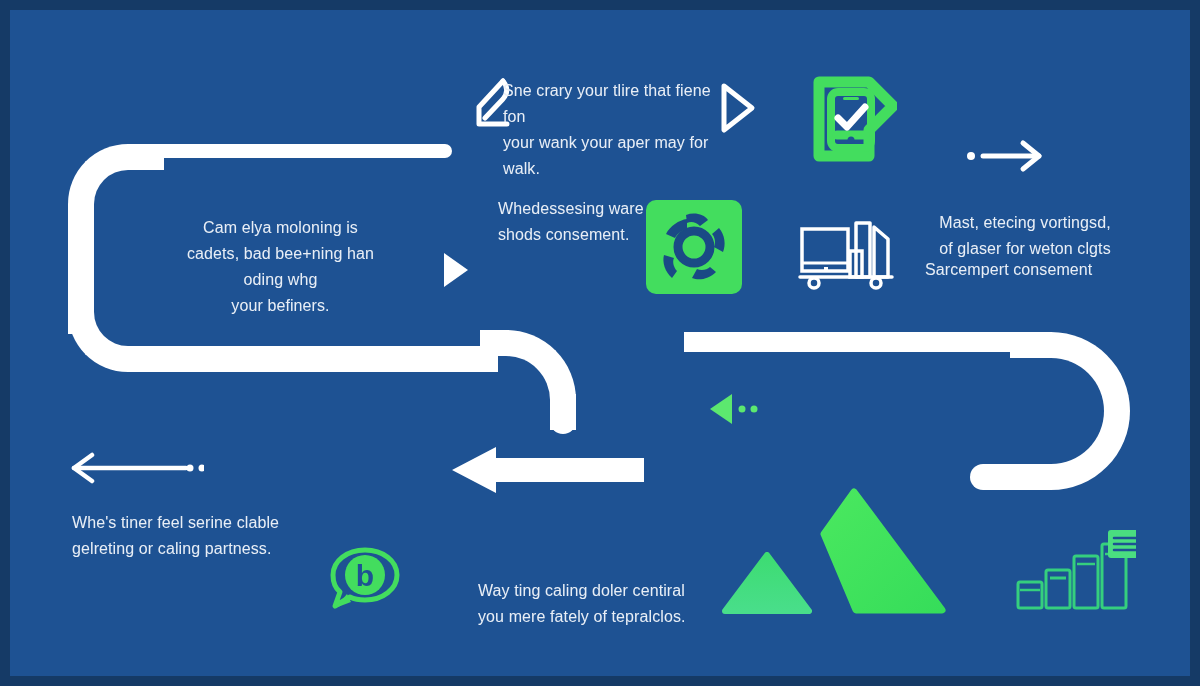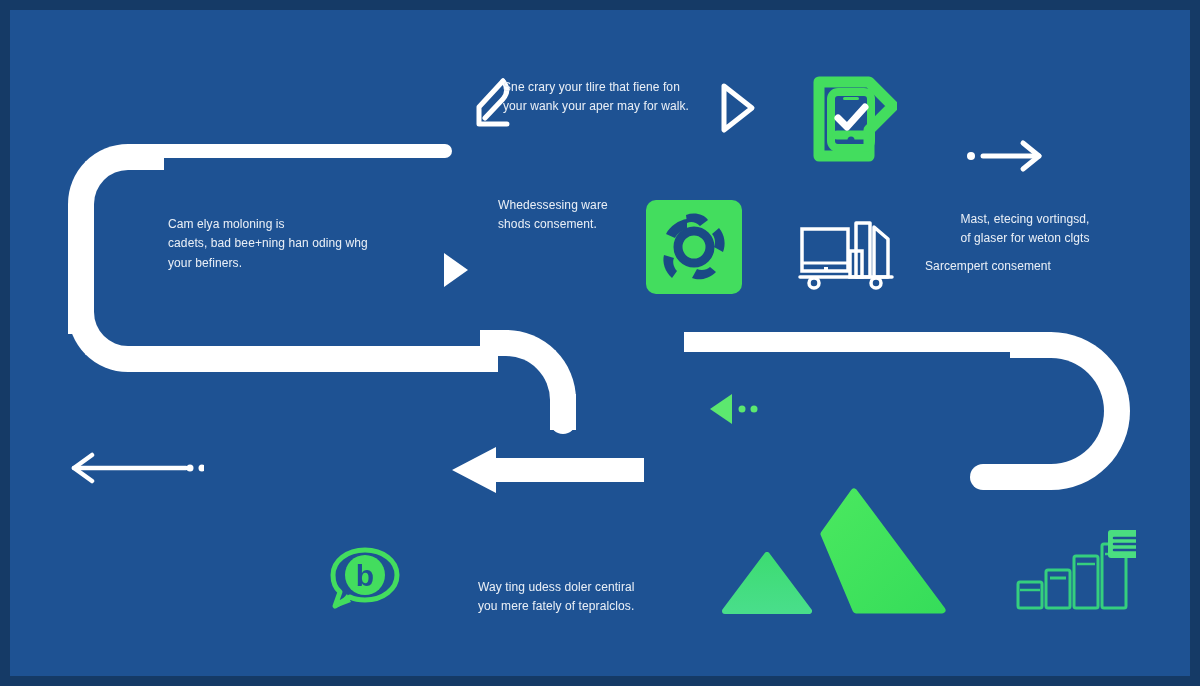--- a/index.html
+++ b/index.html
@@ -19,21 +19,21 @@
   #frame-edge {
     position: absolute;
     inset: 0;
     box-shadow: inset 0 0 0 10px rgba(14,38,66,0.55);
     pointer-events: none;
   }
 
   .txt {
     position: absolute;
     color: #e8eef6;
-    font-size: 12px;
+    font-size: 16px;
     line-height: 1.62;
     letter-spacing: .1px;
     white-space: pre-line;
     text-shadow: 0 0 1px rgba(255,255,255,.10);
   }
 
   
   .ribbon {
     position: absolute;
     background: #ffffff;
@@ -137,21 +137,21 @@
 
   
   #block-arrow {
     left: 452px; top: 447px;
     width: 192px; height: 46px;
   }
 
   
   .tb-top      { left: 503px; top: 78px;  width: 230px; }
   .tb-mid-sub  { left: 498px; top: 164px; width: 200px; margin-top: 32px; }
-  .tb-left     { left: 168px; top: 215px; width: 225px; text-align: left; }
+  .tb-left     { left: 168px; top: 215px; width: 225px; text-align: center; }
   .tb-right    { left: 925px; top: 210px; width: 200px; text-align: center; }
   .tb-right2   { left: 925px; top: 257px; width: 200px; }
   .tb-botleft  { left: 72px;  top: 510px; width: 220px; }
   .tb-botmid   { left: 478px; top: 578px; width: 220px; }
 </style>
 </head>
 <body>
 
 <div id="canvas">
 
@@ -268,31 +268,33 @@
       <circle cx="132" cy="16" r="3.5" fill="#ffffff"></circle>
     </svg>
   </div>
 
   <div class="icon-box" id="block-arrow">
     <svg width="192" height="46" viewBox="0 0 192 46">
       <path d="M192 11 L44 11 L44 0 L0 23 L44 46 L44 35 L192 35 Z" fill="#ffffff"></path>
     </svg>
   </div>
 
+  <div class="txt tb-botleft">Whe's tiner feel serine clable
+gelreting or caling partness.</div>
 
   <div class="icon-box" style="left:325px; top:544px; width:80px; height:72px;">
     <svg width="80" height="72" viewBox="0 0 80 72">
       <path d="M40 6 C58 6 72 17 72 31 C72 45 58 56 40 56 C34 56 29 55 25 53 L10 62 L15 48 C9 43 8 37 8 31 C8 17 22 6 40 6 Z" fill="none" stroke="#43dd5e" stroke-width="5" stroke-linejoin="round"></path>
       <path d="M22 50 L10 64 L26 58 Z" fill="#43dd5e"></path>
       <circle cx="40" cy="31" r="20" fill="#43dd5e"></circle>
       <text x="40" y="42" text-anchor="middle" font-family="Liberation Sans, sans-serif" font-size="30" font-weight="bold" fill="#1e5293">b</text>
     </svg>
   </div>
 
-  <div class="txt tb-botmid">Way ting udess doler centiral
+  <div class="txt tb-botmid">Way ting caling doler centiral
 you mere fately of tepralclos.</div>
 
   <div class="icon-box" style="left:722px; top:552px; width:90px; height:62px;">
     <svg width="90" height="62" viewBox="0 0 90 62">
       <defs>
         <linearGradient id="gtri1" x1="0" y1="0" x2="0" y2="1">
           <stop offset="0%" stop-color="#3ddc72"></stop>
           <stop offset="100%" stop-color="#49de8a"></stop>
         </linearGradient>
       </defs>

